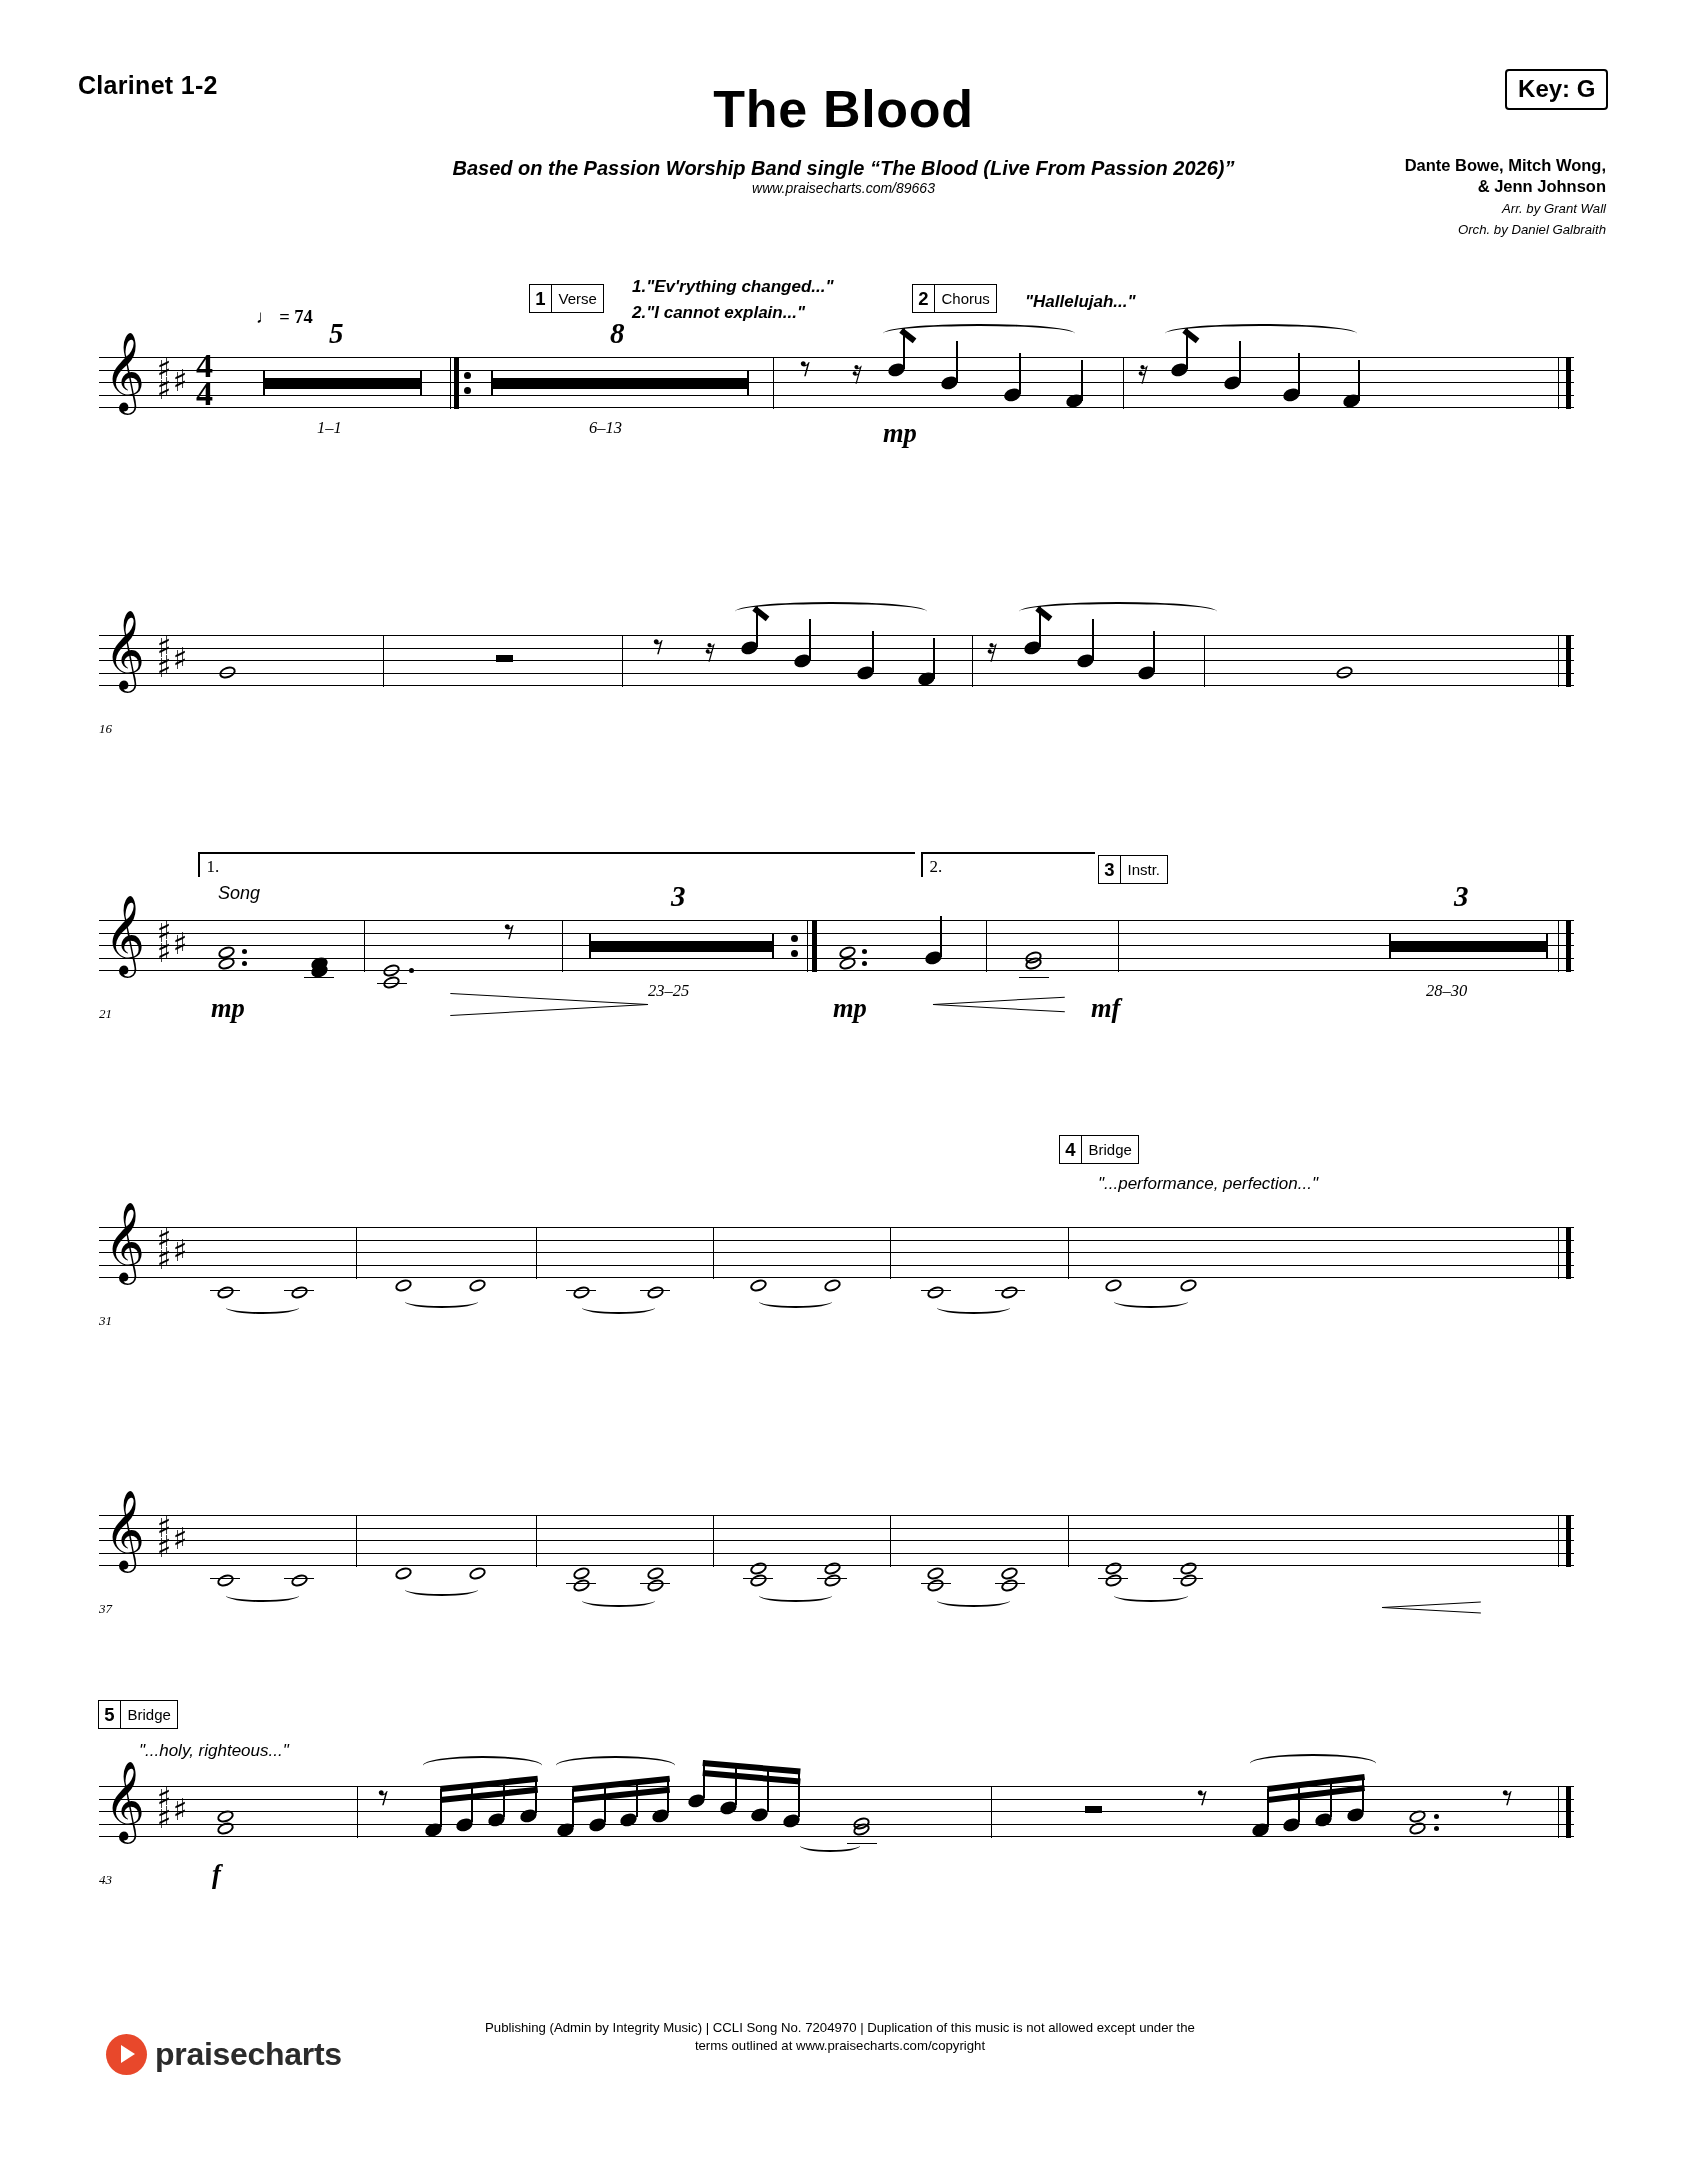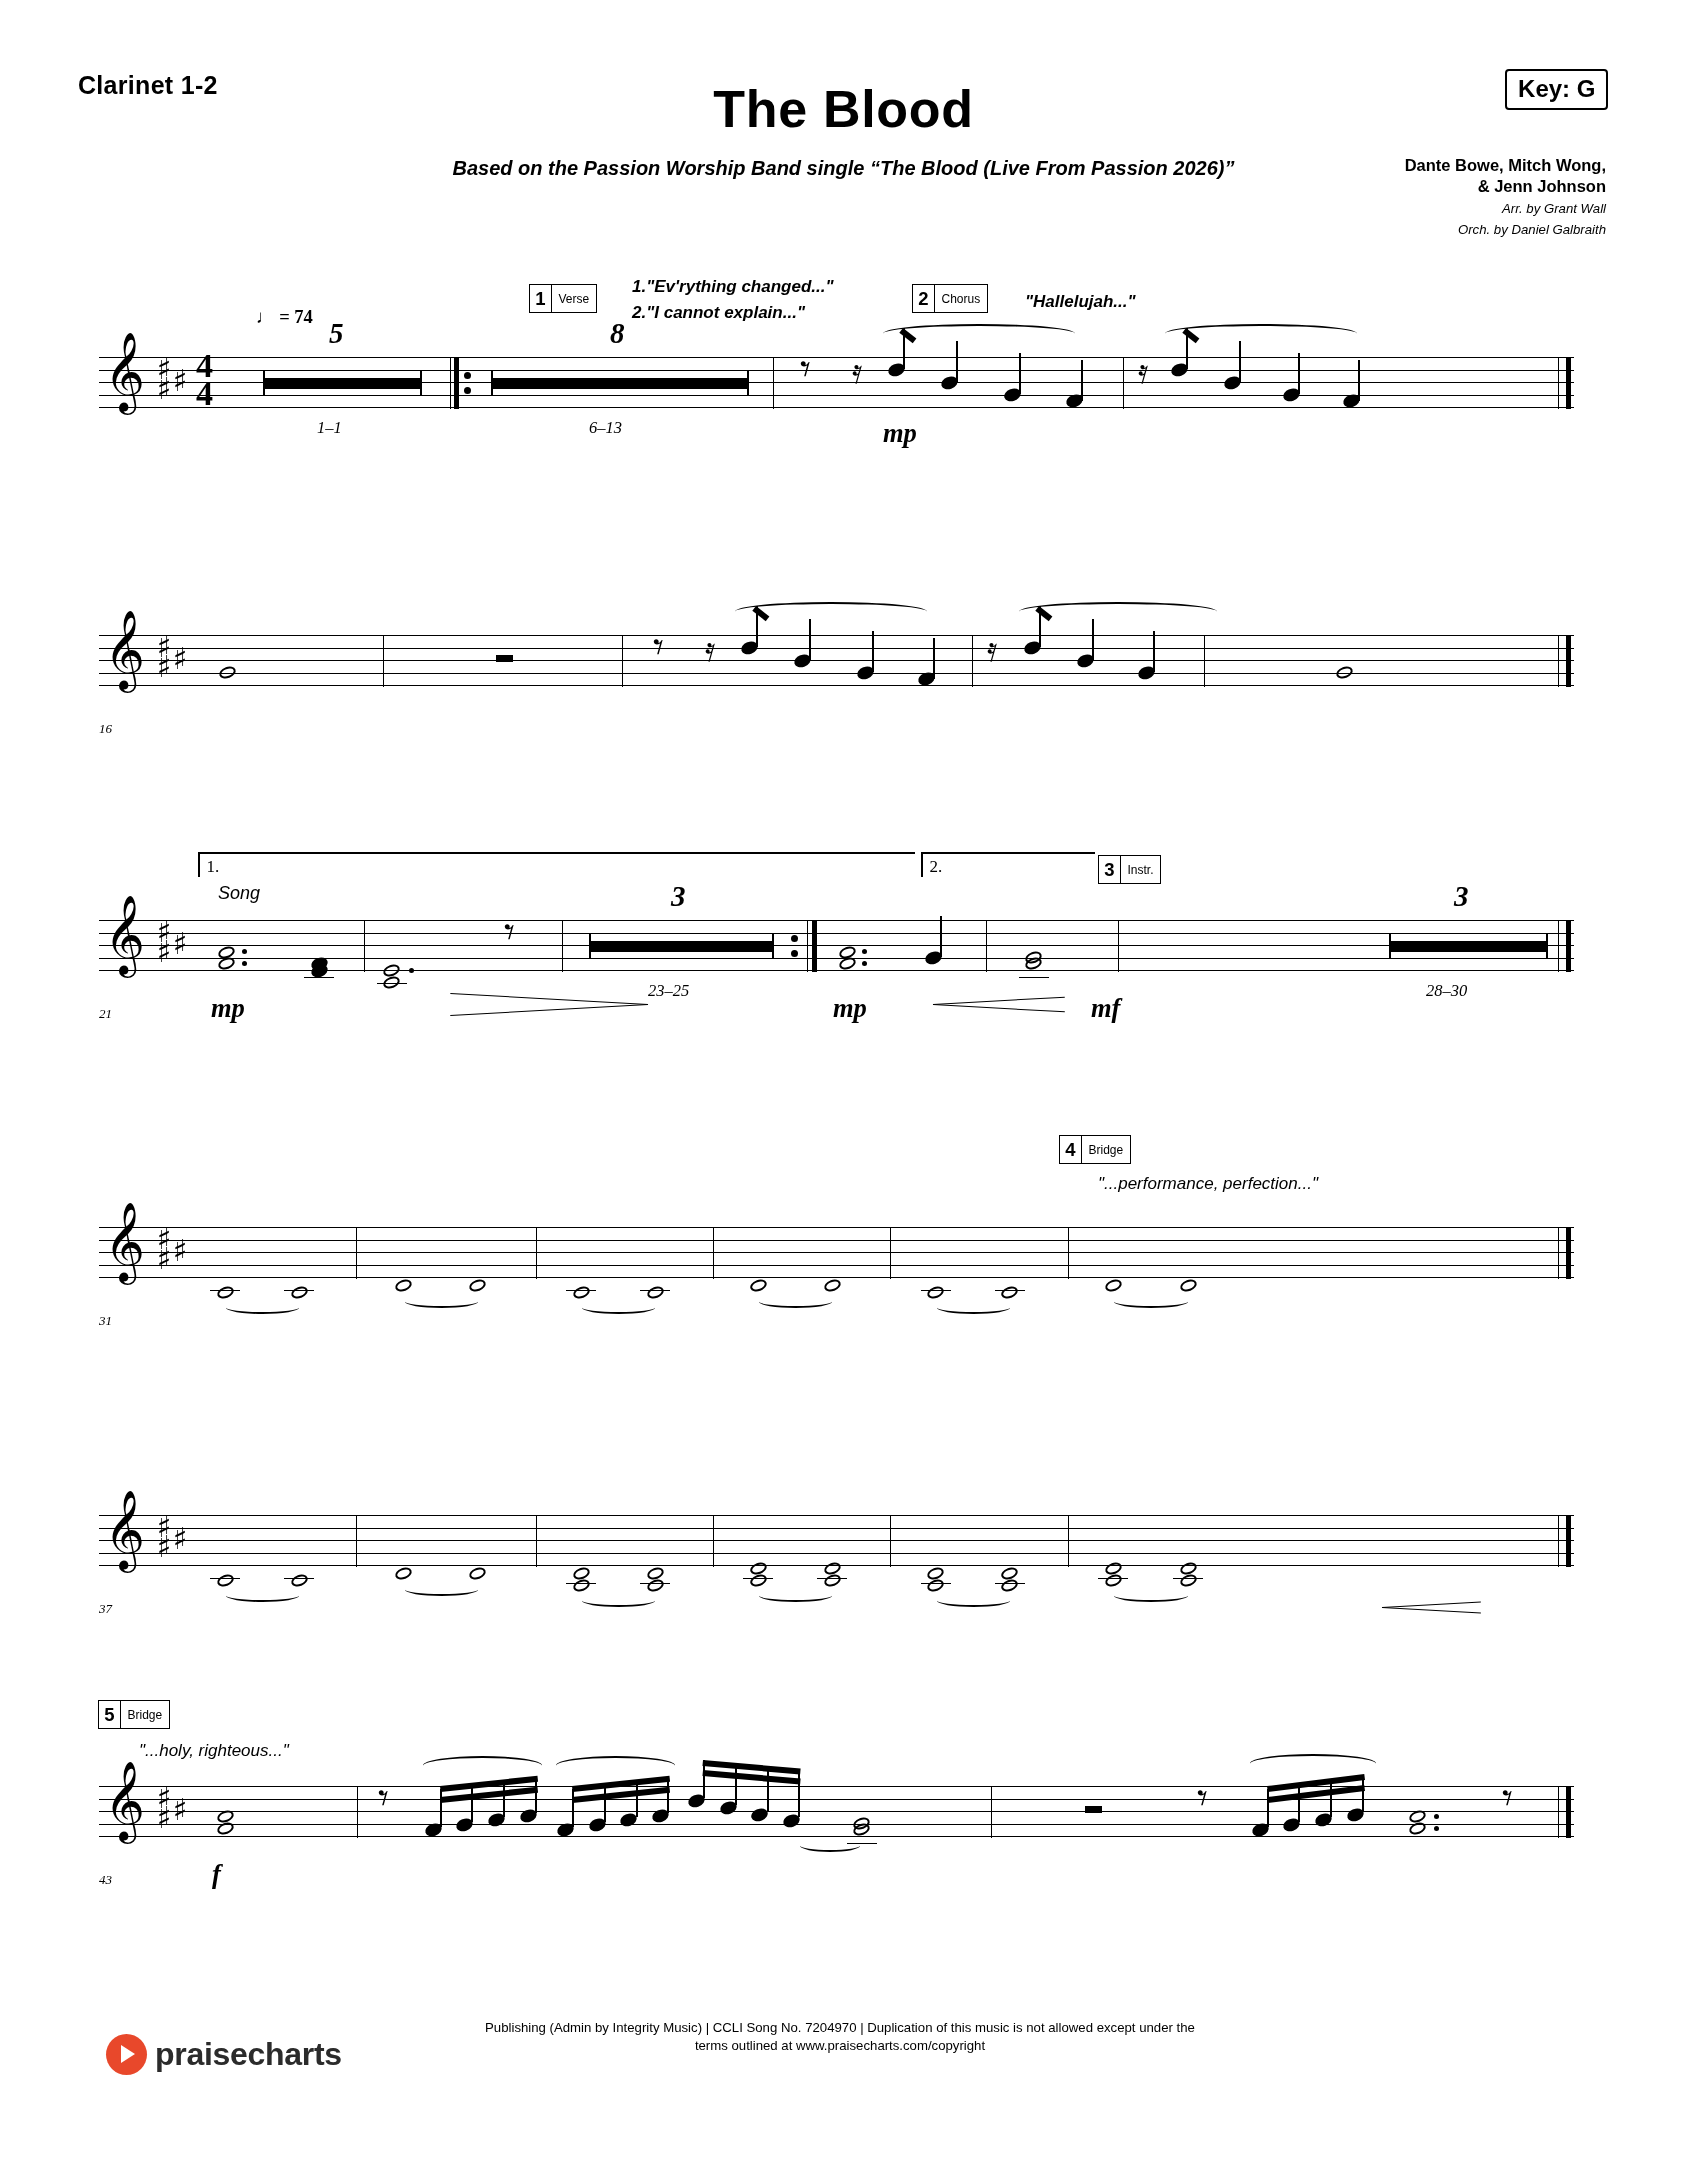--- a/index.html
+++ b/index.html
@@ -186,21 +186,21 @@
   }
   .rehearsal .num {
     font-size: 18.5px;
     font-weight: bold;
     padding: 1.3px 5.3px 0 5.3px;
     border-right: 1.3px solid #000;
     display: flex;
     align-items: center;
   }
   .rehearsal .lbl {
-    font-size: 12px;
+    font-size: 15px;
     padding: 1.3px 6.6px 0 6.6px;
     display: flex;
     align-items: center;
   }
 
   .lyric-cue {
     position: absolute;
     font-size: 17px;
     font-style: italic;
     font-weight: bold;
@@ -390,20 +390,21 @@
   }
 </style>
 </head>
 <body>
 
 <div class="page">
 
   <div class="part-name">Clarinet 1-2</div>
   <div class="song-title">The Blood</div>
   <div class="subtitle-1">Based on the Passion Worship Band single “The Blood (Live From Passion 2026)”</div>
+  <div class="subtitle-2">www.praisecharts.com/89663</div>
   <div class="key-box">Key: G</div>
   <div class="credits">
     <div class="authors">Dante Bowe, Mitch Wong,</div>
     <div class="authors">&amp; Jenn Johnson</div>
     <div class="arr">Arr. by Grant Wall</div>
     <div class="arr">Orch. by Daniel Galbraith</div>
   </div>
 
   <div class="system" style="top:357px;">
     <div class="staff">

